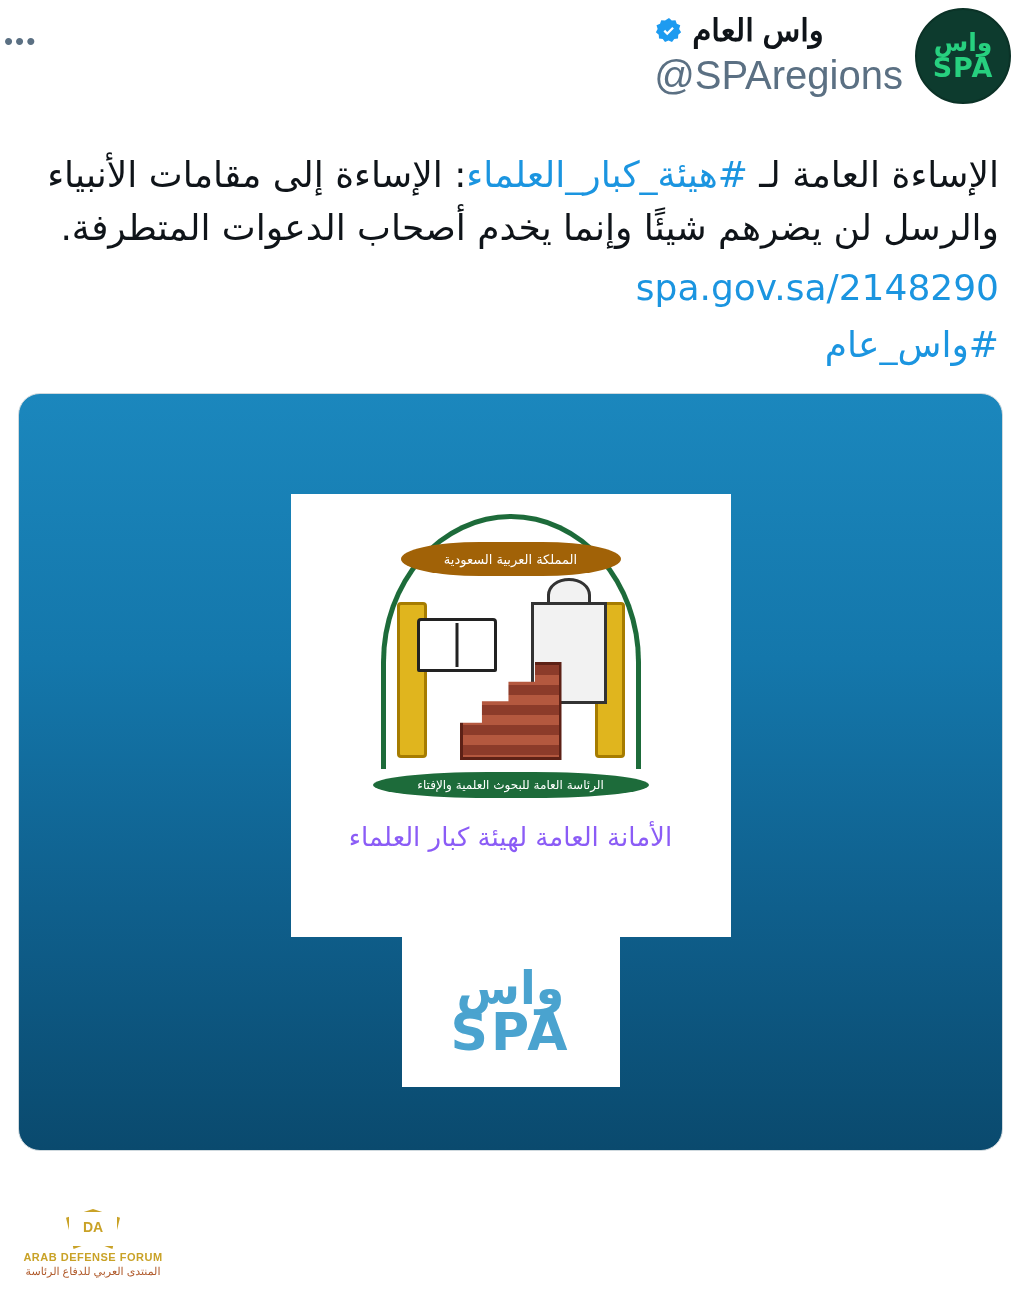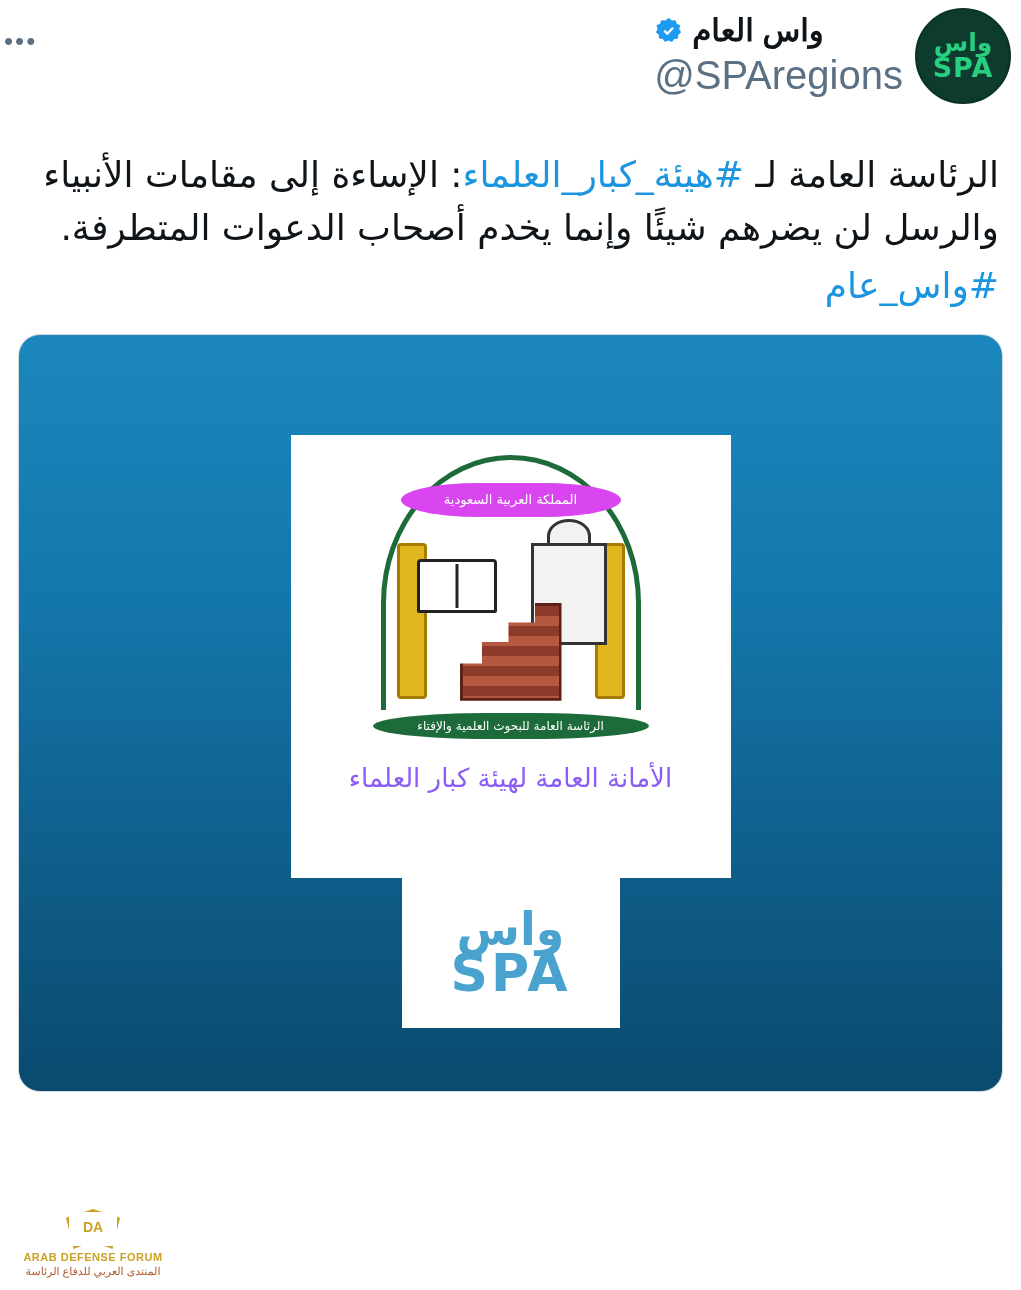--- a/index.html
+++ b/index.html
@@ -148,21 +148,21 @@
     padding-top: 12px;
     box-sizing: border-box;
   }
   .emblem-wrap { position: relative; width: 300px; height: 310px; }
 
   .emb-title-band {
     position: absolute;
     top: 36px; left: 50%;
     transform: translateX(-50%);
     width: 220px; height: 34px;
-    background: #d946ef;
+    background: #a16207;
     border-radius: 50% / 70%;
     color: #fff;
     font-size: 13px;
     display: flex; align-items: center; justify-content: center;
     font-family: "DejaVu Sans", sans-serif;
     direction: rtl;
   }
   .emb-arch {
     position: absolute;
     top: 8px; left: 50%;
@@ -314,21 +314,22 @@
 
   <div class="avatar">
     <div class="avatar-mark">
       <span class="l1">واس</span>
       <span class="l2">SPA</span>
     </div>
   </div>
 </div>
 
 <div class="tweet-text">
-  <span>الرئاسة العامة لـ </span><span class="link">#هيئة_كبار_العلماء</span><span>: الإساءة إلى مقامات الأنبياء والرسل لن يضرهم شيئًا وإنما يخدم أصحاب الدعوات المتطرفة.</span>
+  <span>الإساءة العامة لـ </span><span class="link">#هيئة_كبار_العلماء</span><span>: الإساءة إلى مقامات الأنبياء والرسل لن يضرهم شيئًا وإنما يخدم أصحاب الدعوات المتطرفة.</span>
+  <div class="url-line">spa.gov.sa/2148290</div>
   <div class="hashtag-line">#واس_عام</div>
 </div>
 
 <div class="media-card">
   <div class="media-inner">
 
     <div class="emblem-panel">
       <div class="emblem-wrap">
         <div class="emb-arch"></div>
         <div class="emb-title-band">المملكة العربية السعودية</div>

